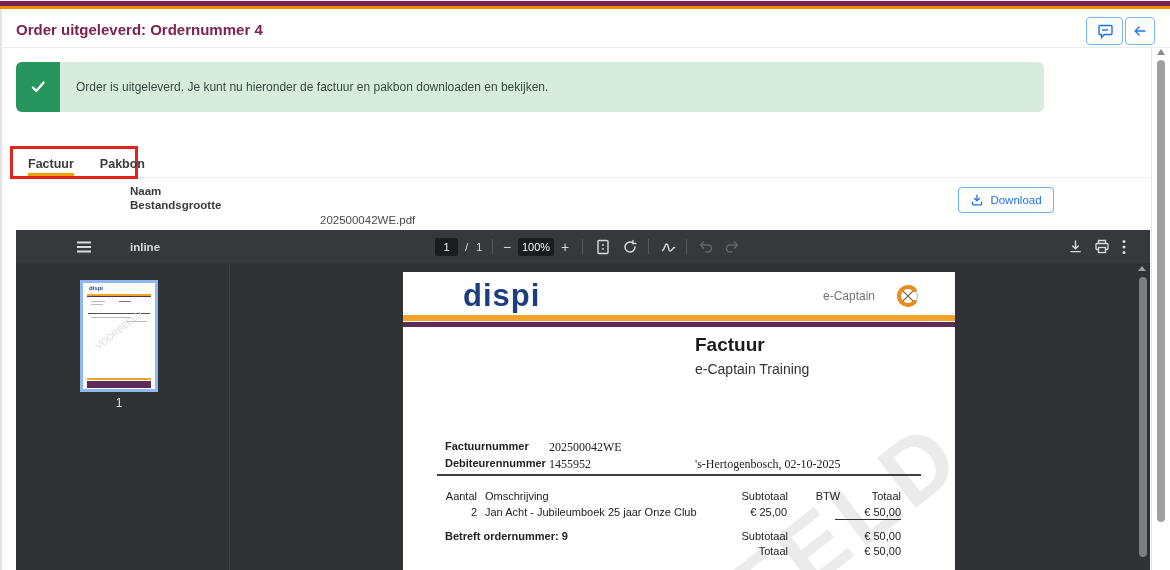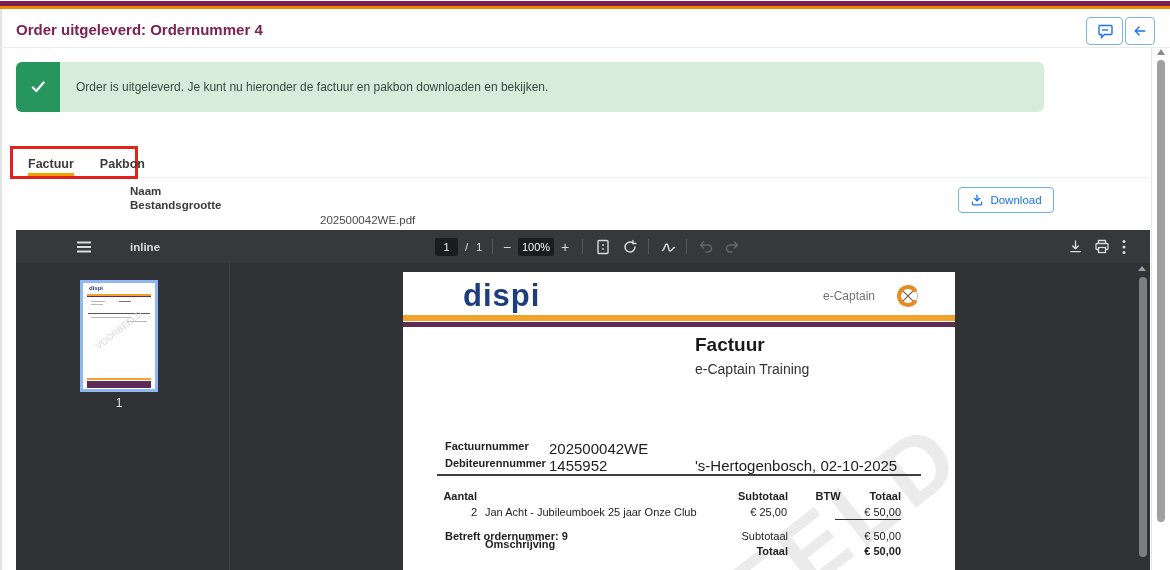--- a/index.html
+++ b/index.html
@@ -92,24 +92,24 @@
       font-size:92px;font-weight:bold;color:#ebebeb;letter-spacing:6px;text-align:center;
       transform:rotate(-38deg);z-index:0;white-space:nowrap;}
   .dispi{left:60px;top:6px;font-size:31px;font-weight:800;color:#1d3e7e;letter-spacing:1px;}
   .ecaptain-text{left:420px;top:17px;font-size:12px;color:#737373;}
   .inv-orange{left:0;top:43px;width:552px;height:6px;background:#f2a32a;}
   .inv-purple{left:0;top:50px;width:552px;height:5px;background:#5e2b59;}
   .recipient{left:48px;top:64px;font-size:11px;line-height:14px;color:#2f2f2f;}
   .inv-title{left:292px;top:62px;font-size:19px;font-weight:bold;color:#1a1a1a;}
   .inv-sub{left:292px;top:89px;font-size:14px;color:#333;}
   .lab{font-size:11px;font-weight:bold;color:#222;}
-  .val{font-size:15px;color:#222;}
+  .val{font-size:12px;color:#222;font-family:Liberation Serif, serif;}
   .rule{left:34px;top:202px;width:484px;height:2px;background:#3f3f3f;}
   .cell{font-size:11px;color:#222;}
-  .cell.b{font-weight:bold;}
+  .cell.b{font-weight:normal;}
   .r{text-align:right;}
   .c{text-align:center;}
   .shortline{left:432px;top:247px;width:66px;height:1px;background:#2f2f2f;}
 
   
   .pg-divider{left:1151px;top:48px;width:1px;height:522px;background:#e4e4e4;}
   .pg-arrow{left:1157px;top:49px;width:0;height:0;
         border-left:4px solid transparent;border-right:4px solid transparent;
         border-bottom:6px solid #8a8a8a;}
   .pg-thumb{left:1157px;top:60px;width:8px;height:462px;background:#a0a0a0;
@@ -310,21 +310,21 @@
         <div class="z inv-sub">e-Captain Training</div>
 
         <div class="z lab" style="left:42px;top:168px;">Factuurnummer</div>
         <div class="z val" style="left:146px;top:168px;">202500042WE</div>
         <div class="z lab" style="left:42px;top:185px;">Debiteurennummer</div>
         <div class="z val" style="left:146px;top:185px;">1455952</div>
         <div class="z val" style="left:292px;top:185px;">'s-Hertogenbosch, 02-10-2025</div>
         <div class="z rule"></div>
 
         <div class="z cell b r" style="left:14px;top:218px;width:60px;">Aantal</div>
-        <div class="z cell b" style="left:82px;top:218px;margin-top:48px;">Omschrijving</div>
+        <div class="z cell b" style="left:82px;top:218px;">Omschrijving</div>
         <div class="z cell b r" style="left:280px;top:218px;width:105px;">Subtotaal</div>
         <div class="z cell b c" style="left:398px;top:218px;width:54px;">BTW</div>
         <div class="z cell b r" style="left:420px;top:218px;width:78px;">Totaal</div>
 
         <div class="z cell r" style="left:14px;top:234px;width:60px;">2</div>
         <div class="z cell" style="left:82px;top:234px;">Jan Acht - Jubileumboek 25 jaar Onze Club</div>
         <div class="z cell r" style="left:280px;top:234px;width:104px;">€ 25,00</div>
         <div class="z cell r" style="left:420px;top:234px;width:78px;">€ 50,00</div>
 
         <div class="z shortline"></div>

